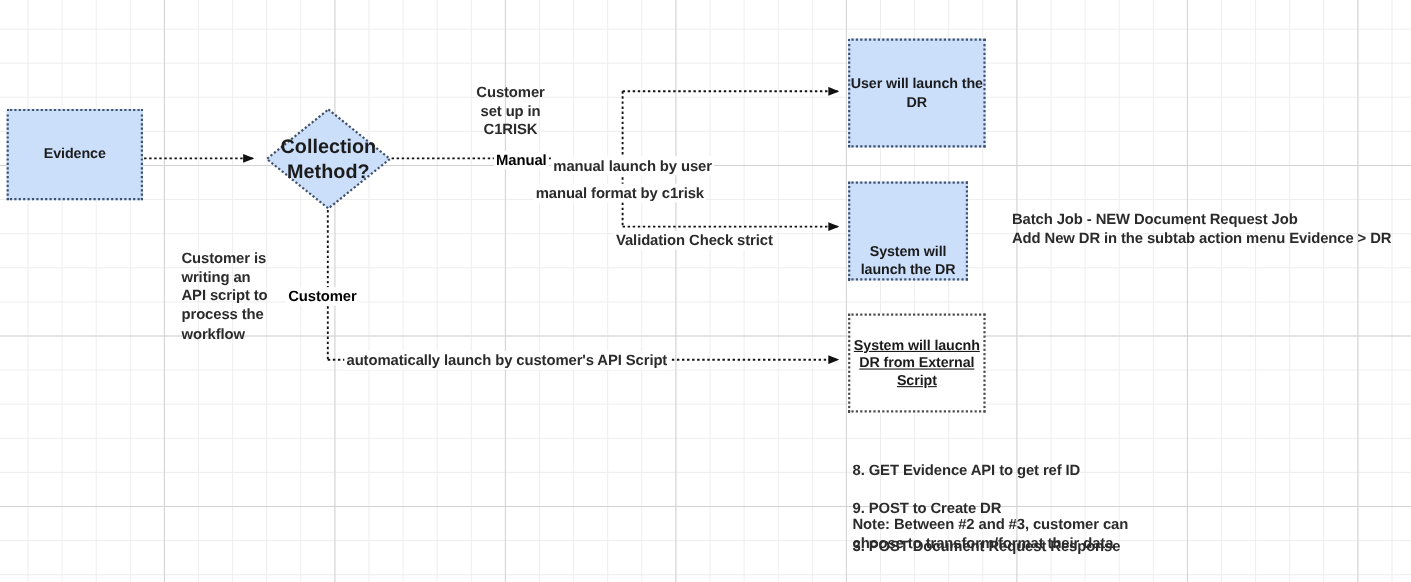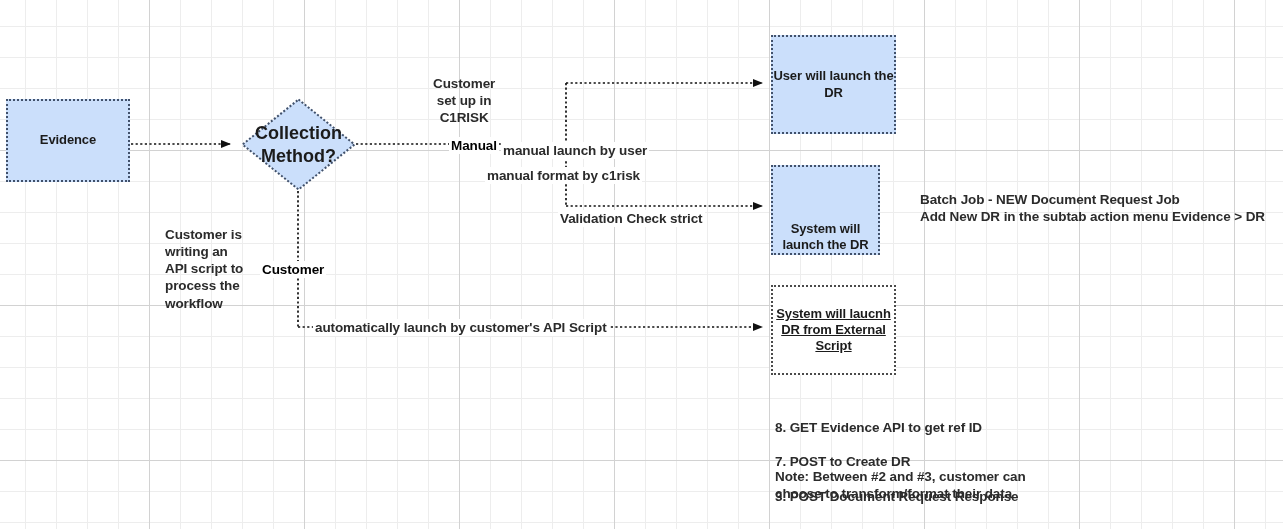--- a/index.html
+++ b/index.html
@@ -188,20 +188,20 @@
 writing an
 API script to
 process the
 workflow</div>
 
   <div class="anno" style="left:920px; top:191px;">Batch Job - NEW Document Request Job
 Add New DR in the subtab action menu Evidence &gt; DR</div>
 
   <div class="anno" style="left:775px; top:402px;">
     <div>8. GET Evidence API to get ref ID</div>
-    <div>7. POST to Create DR</div>
+    <div>9. POST to Create DR</div>
     <div>3. POST Document Request Response</div>
   </div>
 
   <div class="anno" style="left:775px; top:468px;">Note: Between #2 and #3, customer can
 choose to transform/format their data</div>
 
 </div>
 
 </body></html>

